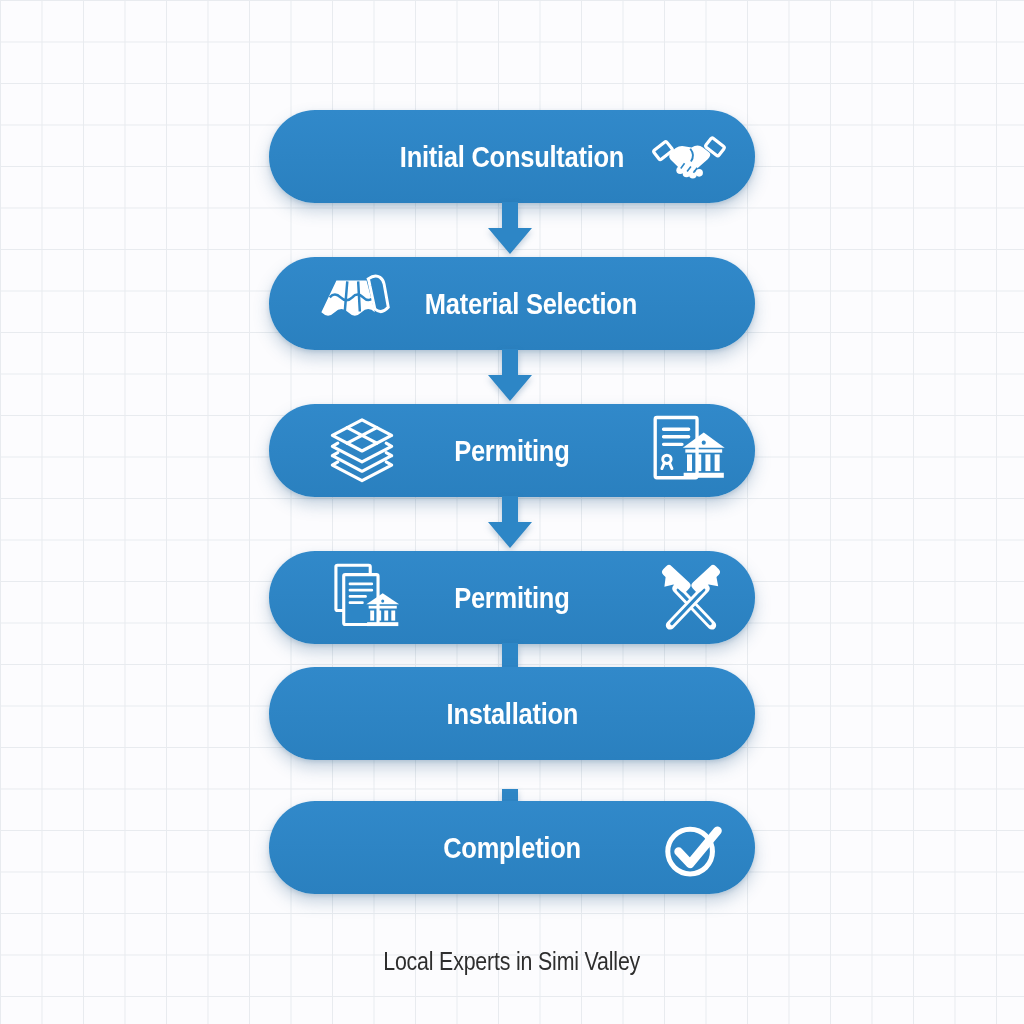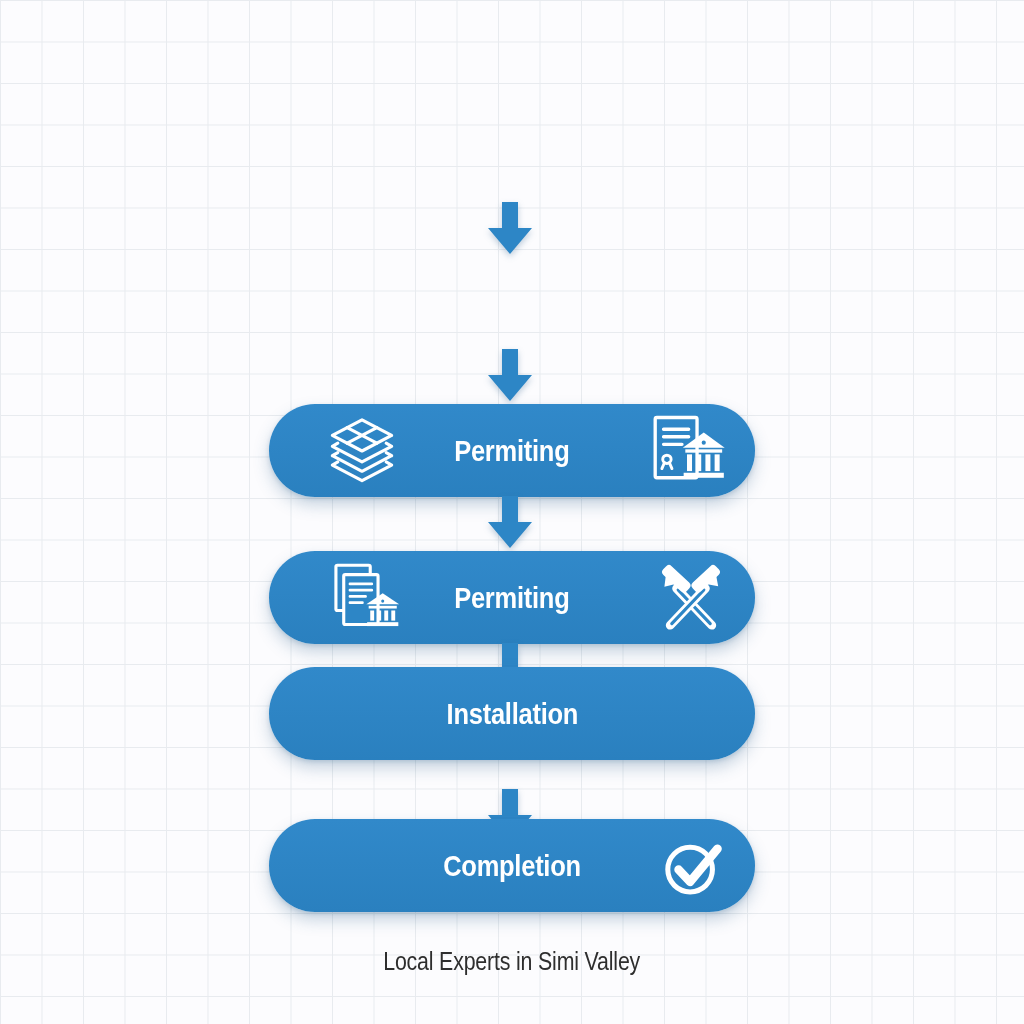--- a/index.html
+++ b/index.html
@@ -40,27 +40,58 @@
     position:absolute;left:0;top:946px;width:1024px;text-align:center;
     color:#2e2e2e;font-size:26px;letter-spacing:-0.2px;
   }
   .footer span{display:inline-block;transform:scaleX(0.82);transform-origin:50% 50%;white-space:nowrap;}
 </style>
 </head>
 <body>
 
 <div class="canvas">
 
+  <div class="step" style="top:110px">
+    <div class="step-label">
+        <span>Initial Consultation</span>
+      </div>
+    <div class="icon" style="right:28px">
+      <svg width="76" height="57" viewBox="0 0 120 90">
+        <rect x="6" y="26" width="26" height="18" rx="3" fill="none" stroke="#fff" stroke-width="5" transform="rotate(-38 19 35)"></rect>
+        <rect x="88" y="20" width="26" height="18" rx="3" fill="none" stroke="#fff" stroke-width="5" transform="rotate(38 101 29)"></rect>
+        <path fill="#fff" d="M30 40 Q40 26 52 28 L64 30 Q74 24 82 30 L92 38 Q96 42 90 48 L72 64 Q60 74 48 66 L34 52 Q26 46 30 40 Z"></path>
+        <circle cx="46" cy="66" r="6" fill="#fff"></circle>
+          <circle cx="56" cy="71" r="6" fill="#fff"></circle>
+        <circle cx="66" cy="73" r="6" fill="#fff"></circle>
+          <circle cx="76" cy="70" r="6" fill="#fff"></circle>
+        <path d="M62 32 Q70 42 63 52" stroke="#2d86c6" stroke-width="3" fill="none"></path>
+        <path d="M47 63 l6 -8 M57 68 l6 -8 M67 70 l6 -8" stroke="#2d86c6" stroke-width="2.5" fill="none"></path>
+      </svg>
+    </div>
+  </div>
 
   <div class="arrow" style="top:202px">
     <svg width="48" height="53" viewBox="0 0 48 53">
         <path d="M16 0 H32 V26 H46 L24 52 L2 26 H16 Z" fill="#2d86c6"></path>
       </svg>
   </div>
 
+  <div class="step" style="top:257px">
+    <div class="step-label nudge">
+        <span>Material Selection</span>
+      </div>
+    <div class="icon" style="left:44px">
+      <svg width="92" height="67" viewBox="0 0 110 80">
+        <path fill="#fff" d="M28 12 L64 12 L74 50 Q66 42 58 50 Q50 58 42 50 Q34 42 26 50 Q18 58 10 50 Z"></path>
+        <path d="M41 13 L38 49 M54 13 L56 49" stroke="#2d86c6" stroke-width="3" fill="none"></path>
+        <path d="M20 32 Q26 25 33 32 Q40 39 47 32 Q53 25 60 32 Q66 38 71 33" stroke="#2d86c6" stroke-width="3" fill="none"></path>
+        <path d="M66 10 Q74 4 80 8 Q84 11 85 16 L90 44 Q82 53 74 46 L68 18 Q67 12 66 10 Z" fill="none" stroke="#fff" stroke-width="3.5"></path>
+      </svg>
+    </div>
+  </div>
 
   <div class="arrow" style="top:349px">
     <svg width="48" height="53" viewBox="0 0 48 53">
         <path d="M16 0 H32 V26 H46 L24 52 L2 26 H16 Z" fill="#2d86c6"></path>
       </svg>
   </div>
 
   <div class="step" style="top:404px">
     <div class="step-label">
         <span>Permiting</span>
@@ -156,21 +187,21 @@
         <span>Installation</span>
       </div>
   </div>
 
   <div class="arrow" style="top:789px">
     <svg width="48" height="53" viewBox="0 0 48 53">
         <path d="M16 0 H32 V26 H46 L24 52 L2 26 H16 Z" fill="#2d86c6"></path>
       </svg>
   </div>
 
-  <div class="step" style="top:819px">
+  <div class="step" style="top:801px">
     <div class="step-label">
         <span>Completion</span>
       </div>
     <div class="icon" style="right:26px">
       <svg width="72" height="72" viewBox="0 0 100 100">
         <circle cx="46" cy="55" r="31" fill="none" stroke="#fff" stroke-width="7"></circle>
         <path d="M30 55 L46 72 L84 26" fill="none" stroke="#fff" stroke-width="12" stroke-linecap="round" stroke-linejoin="round"></path>
       </svg>
     </div>
   </div>

